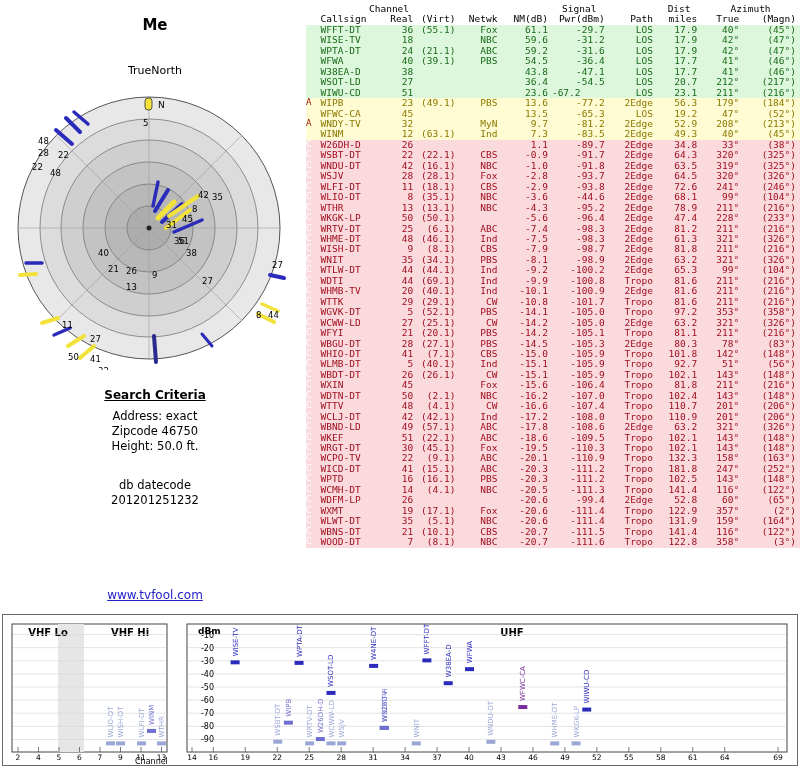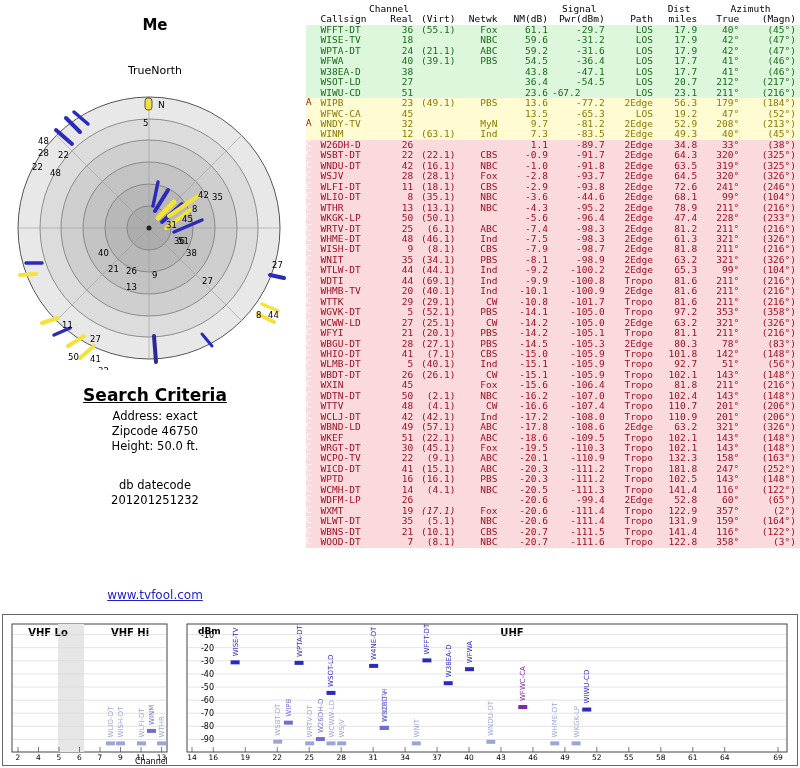--- a/index.html
+++ b/index.html
@@ -9,21 +9,21 @@
   
   .left{position:absolute;left:0;top:0;width:310px;height:612px;}
   .title{position:absolute;left:0;top:16px;width:310px;text-align:center;font-weight:bold;font-size:15px;}
   .title2{position:absolute;left:0;top:40px;width:310px;text-align:center;font-weight:bold;font-size:15px;}
   .truenorth{position:absolute;left:0;top:64px;width:310px;text-align:center;font-size:11px;}
 
   .polarwrap{position:absolute;left:6px;top:78px;width:298px;height:292px;}
   .polarwrap svg{display:block;}
 
   .searchbox{position:absolute;left:0;top:388px;width:310px;text-align:center;font-size:11.5px;line-height:15px;}
-  .searchbox .hdr{font-weight:bold;text-decoration:underline;font-size:17px;}
+  .searchbox .hdr{font-weight:bold;text-decoration:underline;font-size:12px;}
   .datecode{position:absolute;left:0;top:478px;width:310px;text-align:center;font-size:11.5px;line-height:15px;}
   .weblink{position:absolute;left:0;top:588px;width:310px;text-align:center;font-size:12px;color:#2222cc;text-decoration:underline;}
 
   
   .tablewrap{position:absolute;left:306px;top:4px;width:494px;height:604px;font-family:"DejaVu Sans Mono",monospace;font-size:9.5px;}
   table.sig{border-collapse:collapse;width:494px;table-layout:fixed;}
   table.sig td,table.sig th{padding:0;margin:0;line-height:10.45px;height:10.45px;white-space:pre;font-weight:normal;}
   .grphdr{font-size:9.5px;text-align:center;color:#000;font-weight:normal;}
   .colhdr{font-size:9.5px;text-align:center;color:#000;font-weight:bold;}
   .c-call{width:58px;padding-left:2px !important;}
@@ -808,21 +808,21 @@
             <td class="c-pwr pad" style="text-align: right; color: rgb(160, 16, 32);">-99.4</td>
             <td class="c-path pad" style="text-align: right; color: rgb(160, 16, 32);">2Edge</td>
             <td class="c-dist pad" style="text-align: right; color: rgb(160, 16, 32);">52.8</td>
             <td class="c-true pad" style="text-align: right; color: rgb(160, 16, 32);">60°</td>
             <td class="c-magn pad" style="text-align: right; color: rgb(160, 16, 32);">(65°)</td>
           </tr>
           <tr class="row-pink">
             <td class="warncell w-co">C</td>
             <td class="c-call" style="text-align: left; padding-left: 3px; color: rgb(160, 16, 32); font-weight: normal;">WXMT</td>
             <td class="c-real" style="text-align: right; color: rgb(160, 16, 32);">19</td>
-            <td class="c-virt pad" style="text-align: right; color: rgb(160, 16, 32); font-style: italic;">(17.1)</td>
+            <td class="c-virt pad" style="text-align: right; color: rgb(160, 16, 32);">(17.1)</td>
             <td class="c-netwk pad" style="text-align: right; color: rgb(160, 16, 32);">Fox</td>
             <td class="c-nm pad" style="text-align: right; color: rgb(160, 16, 32);">-20.6</td>
             <td class="c-pwr pad" style="text-align: right; color: rgb(160, 16, 32);">-111.4</td>
             <td class="c-path pad" style="text-align: right; color: rgb(160, 16, 32);">Tropo</td>
             <td class="c-dist pad" style="text-align: right; color: rgb(160, 16, 32);">122.9</td>
             <td class="c-true pad" style="text-align: right; color: rgb(160, 16, 32);">357°</td>
             <td class="c-magn pad" style="text-align: right; color: rgb(160, 16, 32);">(2°)</td>
           </tr>
           <tr class="row-pink">
             <td class="warncell w-co">C</td>

